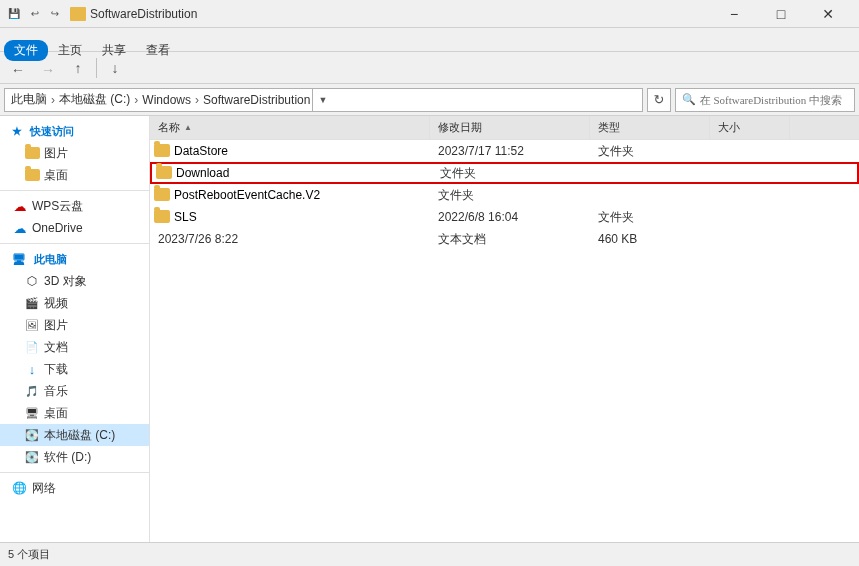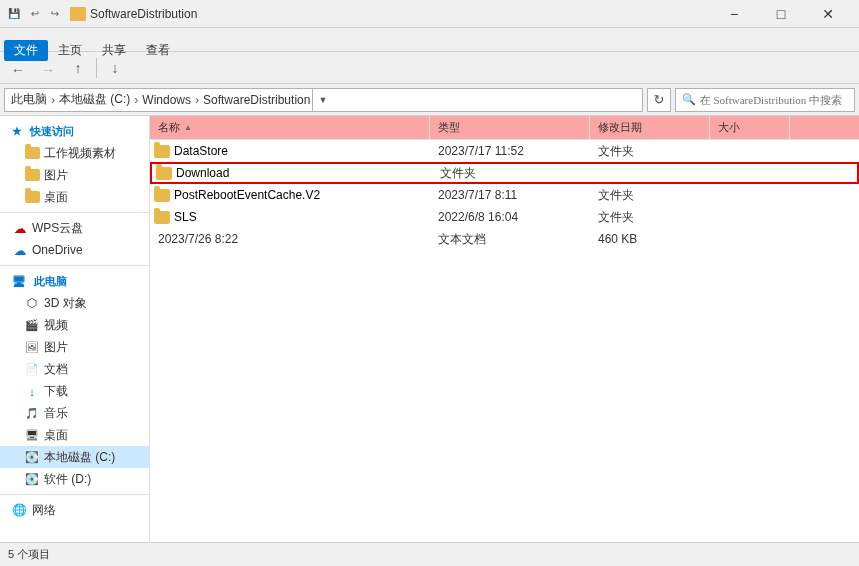--- a/index.html
+++ b/index.html
@@ -64,21 +64,21 @@
       display: flex;
       align-items: center;
       border-bottom: 1px solid #d0d0d0;
       padding: 0 4px;
     }
     .menu-item {
       padding: 2px 10px;
       font-size: 12px;
       color: #333;
       cursor: pointer;
-      border-radius: 2px;
+      border-radius: 9px;
       margin-top: 21px;
     }
     .menu-item.active {
       background: #0078d4;
       color: white;
     }
 
     
     .toolbar {
       height: 32px;
@@ -218,21 +218,21 @@
       flex: 1;
       background: white;
       display: flex;
       flex-direction: column;
     }
     .column-header {
       display: grid;
       grid-template-columns: 280px 160px 120px 80px;
       height: 24px;
       border-bottom: 1px solid #e0e0e0;
-      background: #fca5a5;
+      background: #e5e5e5;
       align-items: center;
     }
     .col-header {
       padding: 0 8px;
       font-size: 11px;
       color: #333;
       cursor: pointer;
       height: 100%;
       display: flex;
       align-items: center;
@@ -247,21 +247,21 @@
     .file-row {
       display: grid;
       grid-template-columns: 280px 160px 120px 80px;
       height: 22px;
       align-items: center;
       cursor: pointer;
     }
     .file-name {
       padding: 0 4px;
       display: flex;
-      align-items: flex-end;
+      align-items: flex-start;
       gap: 4px;
       font-size: 12px;
     }
     .file-cell {
       padding: 0 8px;
       font-size: 12px;
       color: #333;
     }
     .file-icon-folder {
       width: 16px; height: 13px;
@@ -363,26 +363,20 @@
   <div class="sidebar">
 
     <div class="sidebar-item section-header">
       <span style="margin-right:4px;">★</span>
       <span>快速访问</span>
     </div>
     <div class="sidebar-item sidebar-indent">
       <div class="sidebar-icon">
           <div class="folder-icon-yellow"></div>
         </div>
-      <span>工作视频素材</span>
-    </div>
-    <div class="sidebar-item sidebar-indent">
-      <div class="sidebar-icon">
-          <div class="folder-icon-yellow"></div>
-        </div>
       <span>图片</span>
     </div>
     <div class="sidebar-item sidebar-indent">
       <div class="sidebar-icon">
           <div class="folder-icon-yellow"></div>
         </div>
       <span>桌面</span>
     </div>
 
     <div class="divider-line"></div>
@@ -473,24 +467,24 @@
   </div>
 
   <div class="file-area">
 
     <div class="column-header">
       <div class="col-header">
         <span>名称</span>
         <span class="col-sort-arrow">▲</span>
       </div>
       <div class="col-header">
+        <span>修改日期</span>
+      </div>
+      <div class="col-header">
         <span>类型</span>
-      </div>
-      <div class="col-header">
-        <span>修改日期</span>
       </div>
       <div class="col-header">
         <span>大小</span>
       </div>
     </div>
 
     <div class="file-list">
 
       <div class="file-row">
         <div class="file-name">
@@ -509,21 +503,20 @@
         </div>
         <div class="file-cell">文件夹</div>
         <div class="file-cell"></div>
       </div>
 
       <div class="file-row">
         <div class="file-name">
           <div class="file-icon-folder"></div>
           <span>PostRebootEventCache.V2</span>
         </div>
-        <div class="file-cell">2023/7/17 8:11</div>
         <div class="file-cell">文件夹</div>
         <div class="file-cell"></div>
       </div>
 
       <div class="file-row">
         <div class="file-name">
           <div class="file-icon-folder"></div>
           <span>SLS</span>
         </div>
         <div class="file-cell">2022/6/8 16:04</div>

